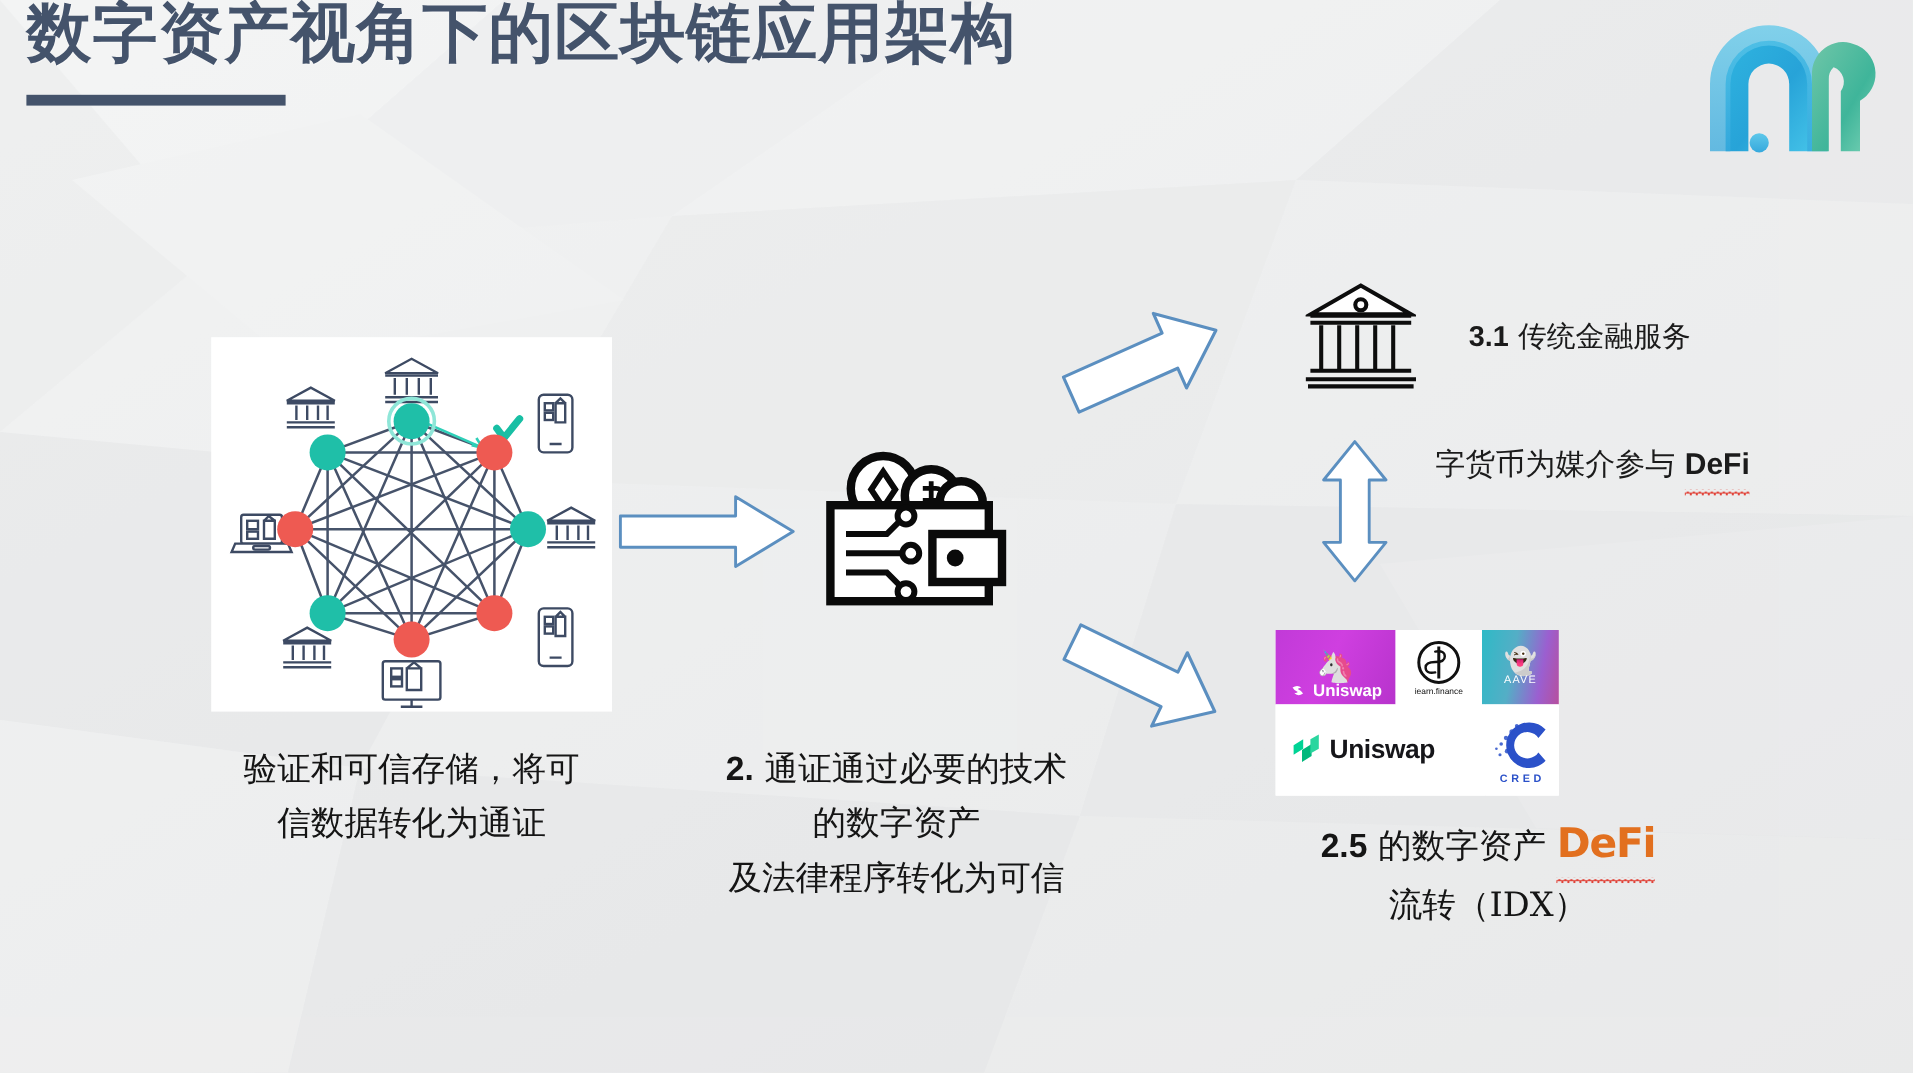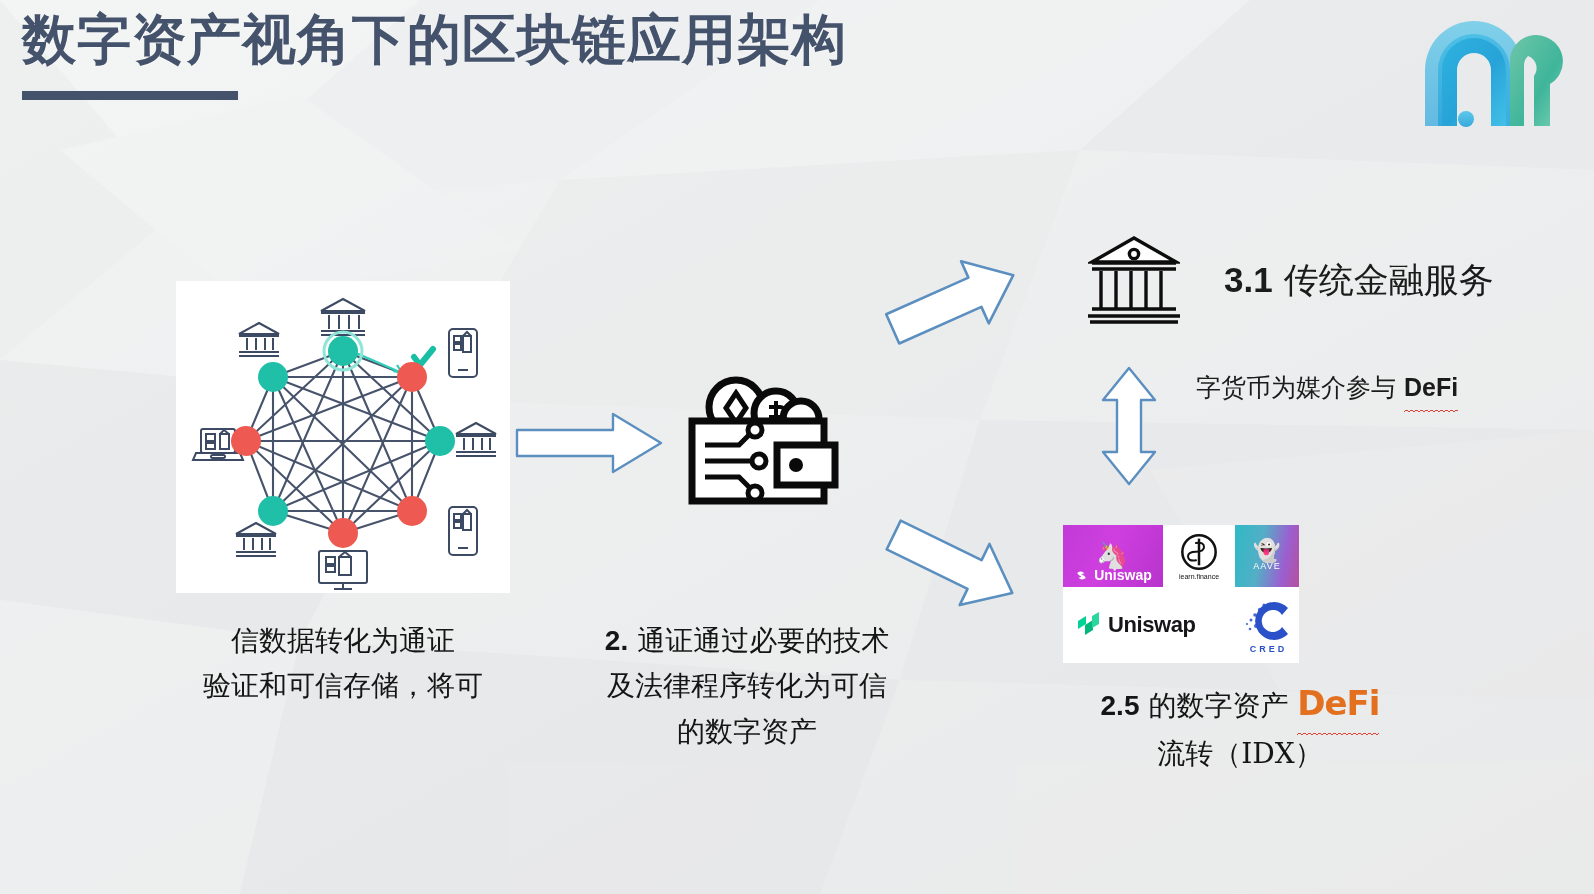--- a/index.html
+++ b/index.html
@@ -8,21 +8,21 @@
     width:1594px;height:894px;overflow:hidden;position:relative;
     font-family:"Liberation Sans","DejaVu Sans",sans-serif;
     background:#eceded;
   }
 
   
   #bg{position:absolute;inset:0;z-index:0;}
   #bg svg{display:block;width:1594px;height:894px;}
 
   
-  .title-block{position:absolute;left:22px;top:12px;z-index:5;}
+  .title-block{position:absolute;left:22px;top:0;z-index:5;}
   .title-text{
     font-family:"DejaVu Sans","Liberation Sans",sans-serif;
     font-size:54px;font-weight:bold;color:#44536b;
     letter-spacing:1px;line-height:1.05;white-space:nowrap;
     text-shadow:1px 1px 0 rgba(255,255,255,.35);
   }
   .title-rule{margin-top:22px;width:216px;height:9px;background:#44536b;}
 
   
   .logo{position:absolute;right:18px;top:14px;width:178px;height:124px;z-index:6;}
@@ -45,21 +45,21 @@
   .arrow-mid{left:515px;top:412px;width:148px;height:62px;}
   .arrow-up{left:885px;top:252px;width:136px;height:100px;}
   .arrow-down{left:885px;top:512px;width:136px;height:104px;}
   .arrow-vert{left:1100px;top:366px;width:58px;height:120px;}
 
   
   .bank-row{position:absolute;left:1088px;top:232px;z-index:5;display:flex;align-items:center;}
   .bank-ico{width:92px;height:96px;}
   .bank-ico svg{display:block;width:100%;height:100%;}
   .bank-label{
-    margin-left:44px;font-size:35px;color:#1b1b1b;white-space:nowrap;
+    margin-left:44px;font-size:24px;color:#1b1b1b;white-space:nowrap;
     font-family:"DejaVu Serif","Liberation Serif",serif;
   }
   .bank-label b{font-family:"Liberation Sans",sans-serif;font-weight:bold;}
 
   
   .item4{
     position:absolute;left:1196px;top:367px;width:310px;z-index:5;
     font-family:"DejaVu Serif","Liberation Serif",serif;
     font-size:25px;color:#1b1b1b;line-height:1.62;
   }
@@ -396,31 +396,31 @@
           <circle cx="16" cy="24" r="1.4"></circle>
             <circle cx="24" cy="40" r="1.5"></circle>
         </g>
       </svg>
       <span class="cred-txt">CRED</span>
     </div>
   </div>
 </div>
 
 <div class="cap cap1">
+  <div>验证和可信存储，将可</div>
   <div>信数据转化为通证</div>
-  <div>验证和可信存储，将可</div>
 </div>
 
 <div class="cap cap2">
   <div>
     <b>2.</b>
     <span>通证通过必要的技术</span>
   </div>
+  <div>的数字资产</div>
   <div>及法律程序转化为可信</div>
-  <div>的数字资产</div>
 </div>
 
 <div class="cap cap32">
   <div>
     <b>2.5</b>
     <span>的数字资产</span>
     <span class="squiggle defi-orange">DeFi</span>
   </div>
   <div>流转（IDX）</div>
 </div>

